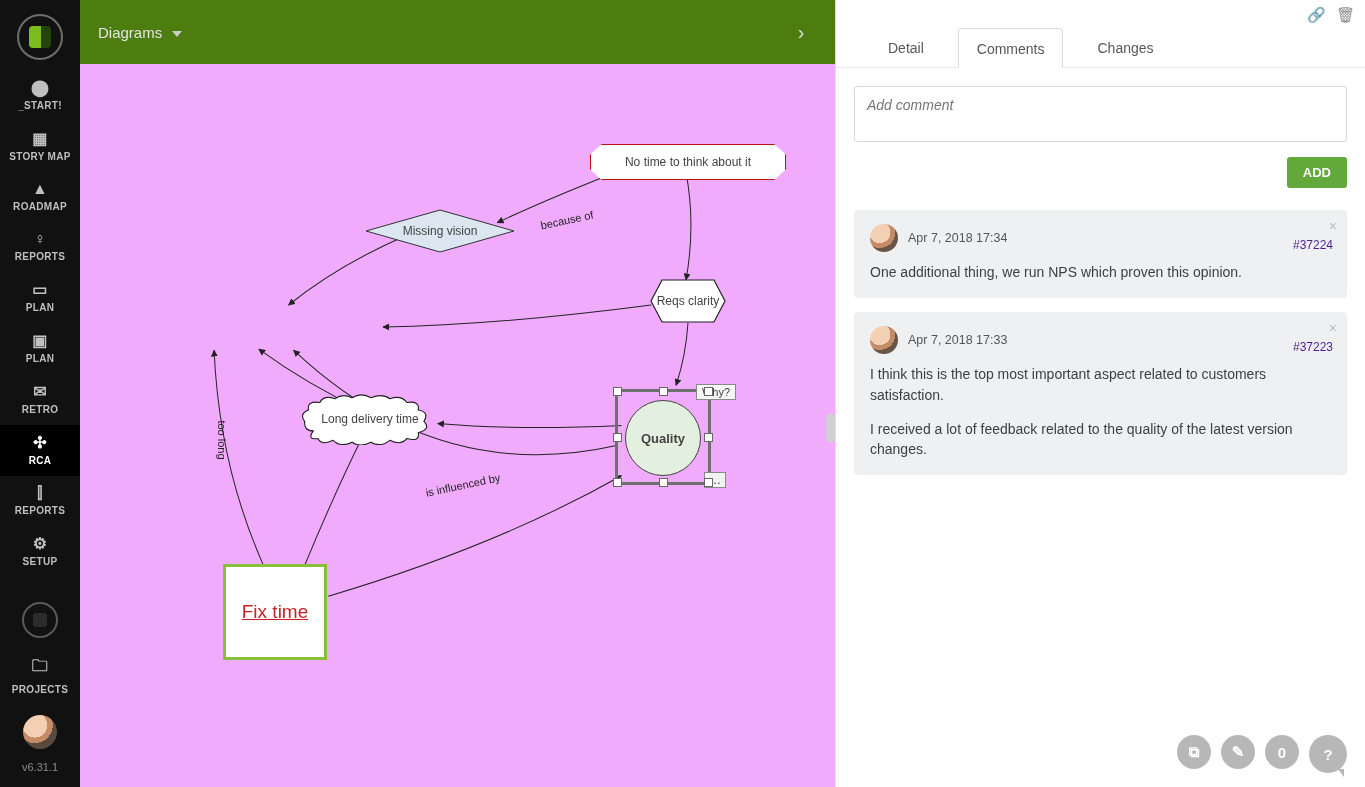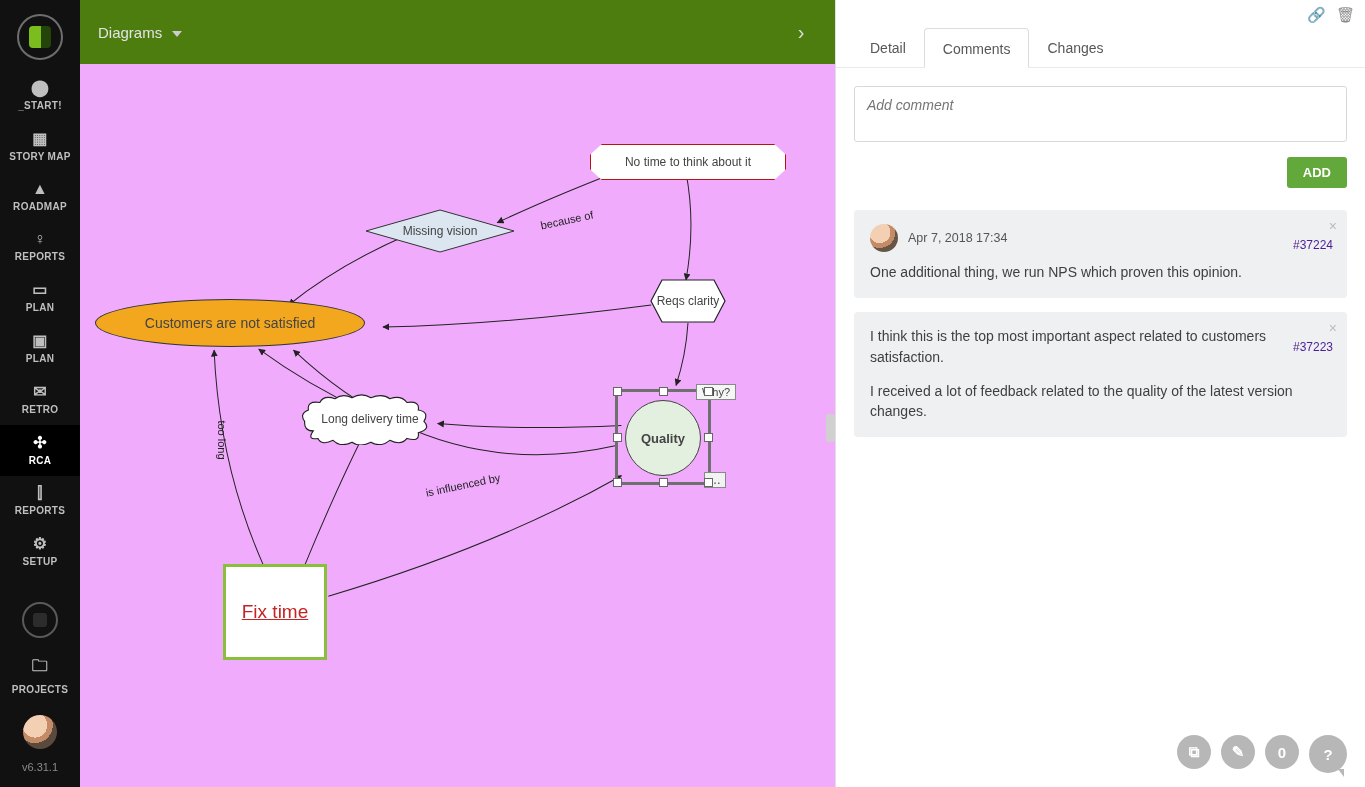--- a/index.html
+++ b/index.html
@@ -76,21 +76,21 @@
 
   
   svg.edges { position: absolute; inset: 0; width: 100%; height: 100%; pointer-events: none; }
   
   .vthumb { position: absolute; right: 0; top: 350px; width: 9px; height: 28px; background: #d0d0d0; border-radius: 3px; }
 
   
   .rightpanel { width: 530px; background: #fff; display: flex; flex-direction: column; border-left: 1px solid #e1e1e1; }
   .rp-top { display: flex; justify-content: flex-end; padding: 6px 10px 4px; color: #888; gap: 10px; }
   .rp-top span { cursor: pointer; font-size: 15px; }
-  .tabs { display: flex; gap: 0; padding: 0 16px; border-bottom: 1px solid #eaeaea; }
+  .tabs { display: flex; gap: 16px; padding: 0 34px; border-bottom: 1px solid #eaeaea; }
   .tab { padding: 12px 18px 10px; font-size: 14px; color: #575757; cursor: pointer; }
   .tab.active { border: 1px solid #dcdcdc; border-bottom: 1px solid #fff; border-radius: 4px 4px 0 0; margin-bottom: -1px; background: #fff; }
   .rp-body { padding: 18px 18px 0; flex: 1 1 auto; overflow: auto; }
   .comment-input { width: 100%; min-height: 56px; border: 1px solid #d8d8d8; border-radius: 3px; padding: 10px 12px; font-size: 14px; color: #888; font-style: italic; resize: none; font-family: inherit; }
   .add-row { text-align: right; margin: 12px 0 22px; }
   .add-btn { background: #63a83b; color: #fff; border: none; padding: 8px 16px; border-radius: 3px; font-size: 13px; font-weight: 600; cursor: pointer; }
 
   .comment-card { background: #eef0f2; border-radius: 4px; padding: 14px 16px 16px; margin-bottom: 14px; position: relative; }
   .comment-head { display: flex; align-items: center; gap: 10px; margin-bottom: 10px; }
   .avatar { width: 28px; height: 28px; border-radius: 50%; background: radial-gradient(circle at 35% 30%, #f3cfb3 0 40%, #c48b67 40% 58%, #695547 58% 100%); }
@@ -220,23 +220,20 @@
           <span class="node-label">No time to think about it</span>
         </div>
 
         <div class="diamond" style="left:285px; top:145px;">
           <svg viewBox="0 0 150 44">
               <polygon points="75,1 149,22 75,43 1,22" fill="#dbe6f0" stroke="#333" stroke-width="1"></polygon>
             </svg>
           <span>Missing vision</span>
         </div>
 
-        <div class="ellipse-orange" style="left:15px; top:235px;">
-          <span>Customers are not satisfied</span>
-        </div>
 
         <div class="hexagon" style="left:570px; top:215px;">
           <svg viewBox="0 0 76 44">
               <polygon points="12,1 64,1 75,22 64,43 12,43 1,22" fill="#fff" stroke="#222" stroke-width="1.2"></polygon>
             </svg>
           <span>Reqs clarity</span>
         </div>
 
         <div class="cloud" style="left:225px; top:335px;">
           <svg viewBox="0 0 150 55">
@@ -301,20 +298,24 @@
         <div class="comment-date">Apr 7, 2018 17:34</div>
       </div>
       <div class="comment-body">
         <p>One additional thing, we run NPS which proven this opinion.</p>
       </div>
     </div>
 
     <div class="comment-card">
       <span class="comment-close">×</span>
       <span class="comment-id">#37223</span>
+      <div class="comment-head">
+        <div class="avatar"></div>
+        <div class="comment-date">Apr 7, 2018 17:33</div>
+      </div>
       <div class="comment-body">
         <p>I think this is the top most important aspect related to customers satisfaction.</p>
         <p>I received a lot of feedback related to the quality of the latest version changes.</p>
       </div>
     </div>
   </div>
 
   <div class="fabrow">
     <div class="fab">
         <span>⧉</span>

